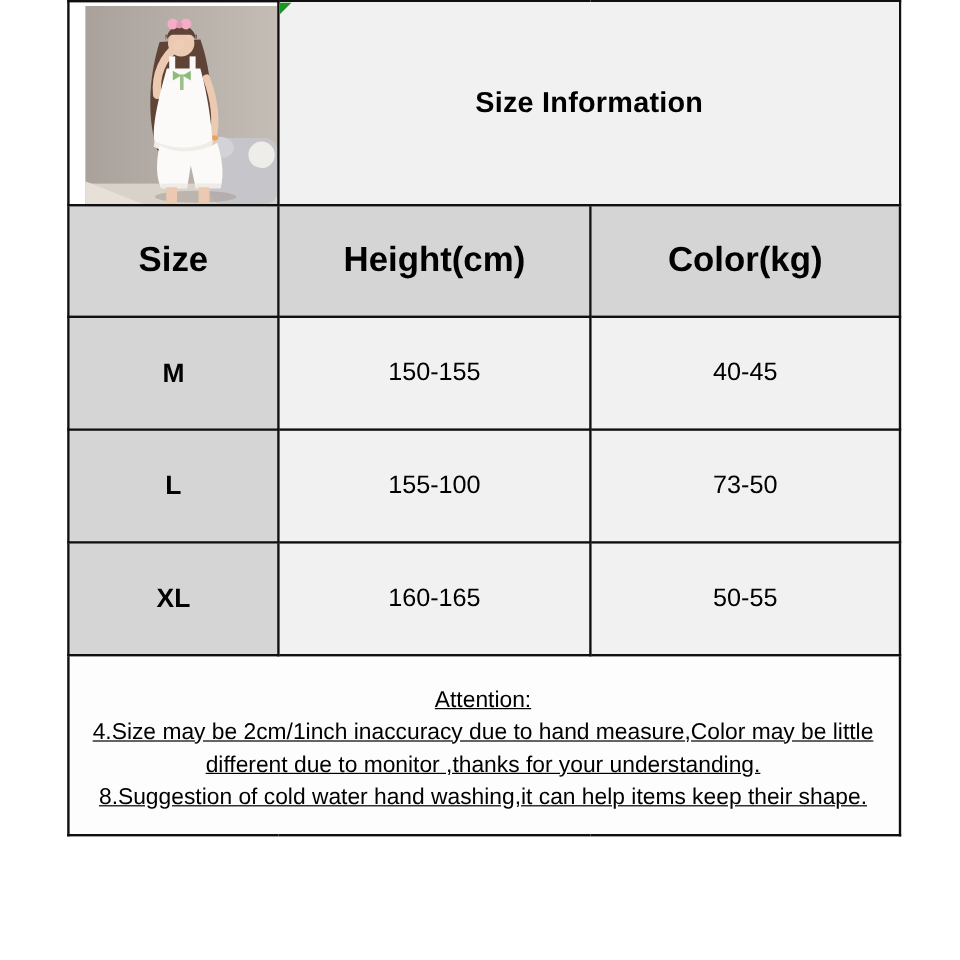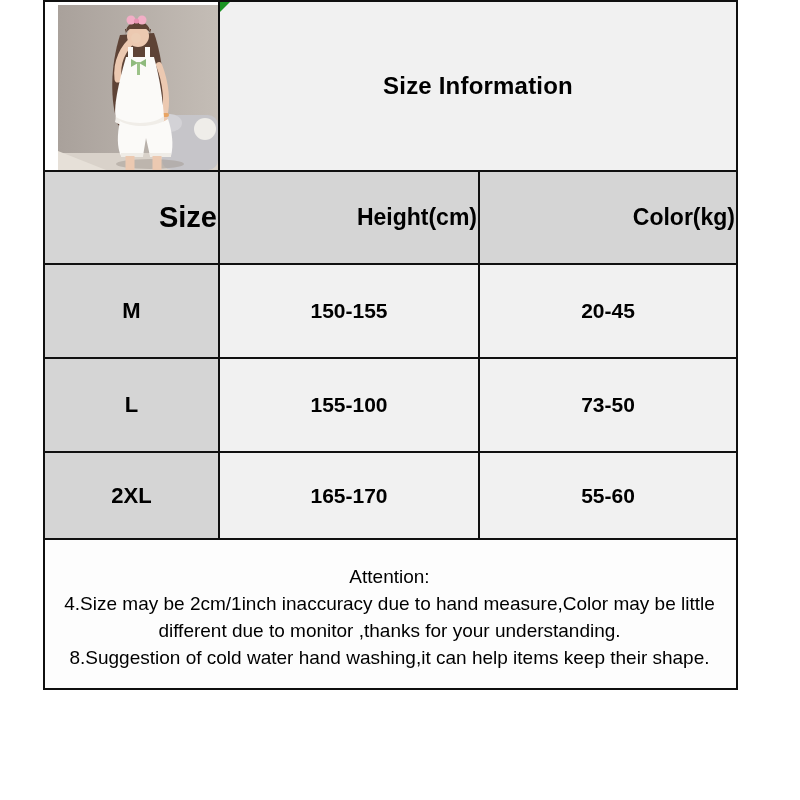--- a/index.html
+++ b/index.html
@@ -11,41 +11,41 @@
     position: relative;
     width: 800px;
     height: 800px;
     background: #ffffff;
     font-family: "Liberation Sans", "DejaVu Sans", sans-serif;
     color: #000000;
     overflow: hidden;
   }
   table.size-table {
     position: absolute;
-    left: 43px;
+    left: 56px;
     top: 0;
     width: 693px;
     border-collapse: collapse;
     table-layout: fixed;
   }
   table.size-table td {
     border: 2px solid #101010;
     text-align: center;
     vertical-align: middle;
     overflow: hidden;
   }
   col.c1 { width: 175px; }
   col.c2 { width: 260px; }
   col.c3 { width: 258px; }
 
   tr.top-row       { height: 170px; }
   tr.header-row    { height: 93px; }
   tr.data-row      { height: 94px; }
   tr.data-row-last { height: 87px; }
-  tr.attention-row { height: 150px; }
+  tr.attention-row { height: 150px; text-decoration: underline; }
 
   td.photo-cell {
     background: #ffffff;
     padding: 3px 0 0 13px;
     vertical-align: top;
     text-align: left;
   }
   td.photo-cell svg { display: block; }
 
   td.title-cell {
@@ -61,33 +61,32 @@
     left: 0;
     width: 0;
     height: 0;
     border-top: 10px solid #1a9422;
     border-right: 10px solid transparent;
   }
 
   tr.header-row td {
     background: #d5d5d5;
     font-weight: bold;
-    text-align: right;
   }
   td.size-head { font-size: 29px; }
-  td.col-head  { font-size: 23px; }
+  td.col-head  { font-size: 29px; }
 
   td.size-cell {
     background: #d5d5d5;
     font-weight: bold;
     font-size: 22px;
   }
   td.data-cell {
     background: #f1f1f1;
-    font-weight: bold;
+    font-weight: normal;
     font-size: 21px;
   }
 
   td.attention-cell {
     background: #fdfdfd;
     text-align: left;
     vertical-align: top;
     padding: 5px 6px 0 4px;
     font-size: 19px;
     line-height: 27px;
@@ -179,35 +178,35 @@
 
     <tr class="header-row">
       <td class="size-head">Size</td>
       <td class="col-head">Height(cm)</td>
       <td class="col-head">Color(kg)</td>
     </tr>
 
     <tr class="data-row">
       <td class="size-cell">M</td>
       <td class="data-cell">150-155</td>
-      <td class="data-cell">20-45</td>
+      <td class="data-cell">40-45</td>
     </tr>
 
     <tr class="data-row">
       <td class="size-cell">L</td>
       <td class="data-cell">155-100</td>
       <td class="data-cell">73-50</td>
     </tr>
 
-
-    <tr class="data-row-last">
-      <td class="size-cell">2XL</td>
-      <td class="data-cell">165-170</td>
-      <td class="data-cell">55-60</td>
-    </tr>
+    <tr class="data-row">
+      <td class="size-cell">XL</td>
+      <td class="data-cell">160-165</td>
+      <td class="data-cell">50-55</td>
+    </tr>
+
 
     <tr class="attention-row">
       <td class="attention-cell" colspan="3">
         <div>Attention:</div>
         <div>4.Size may be 2cm/1inch inaccuracy due to hand measure,Color may be little different due to monitor ,thanks for your understanding.</div>
         <div>8.Suggestion of cold water hand washing,it can help items keep their shape.</div>
       </td>
     </tr>
   </tbody>
     </table>

